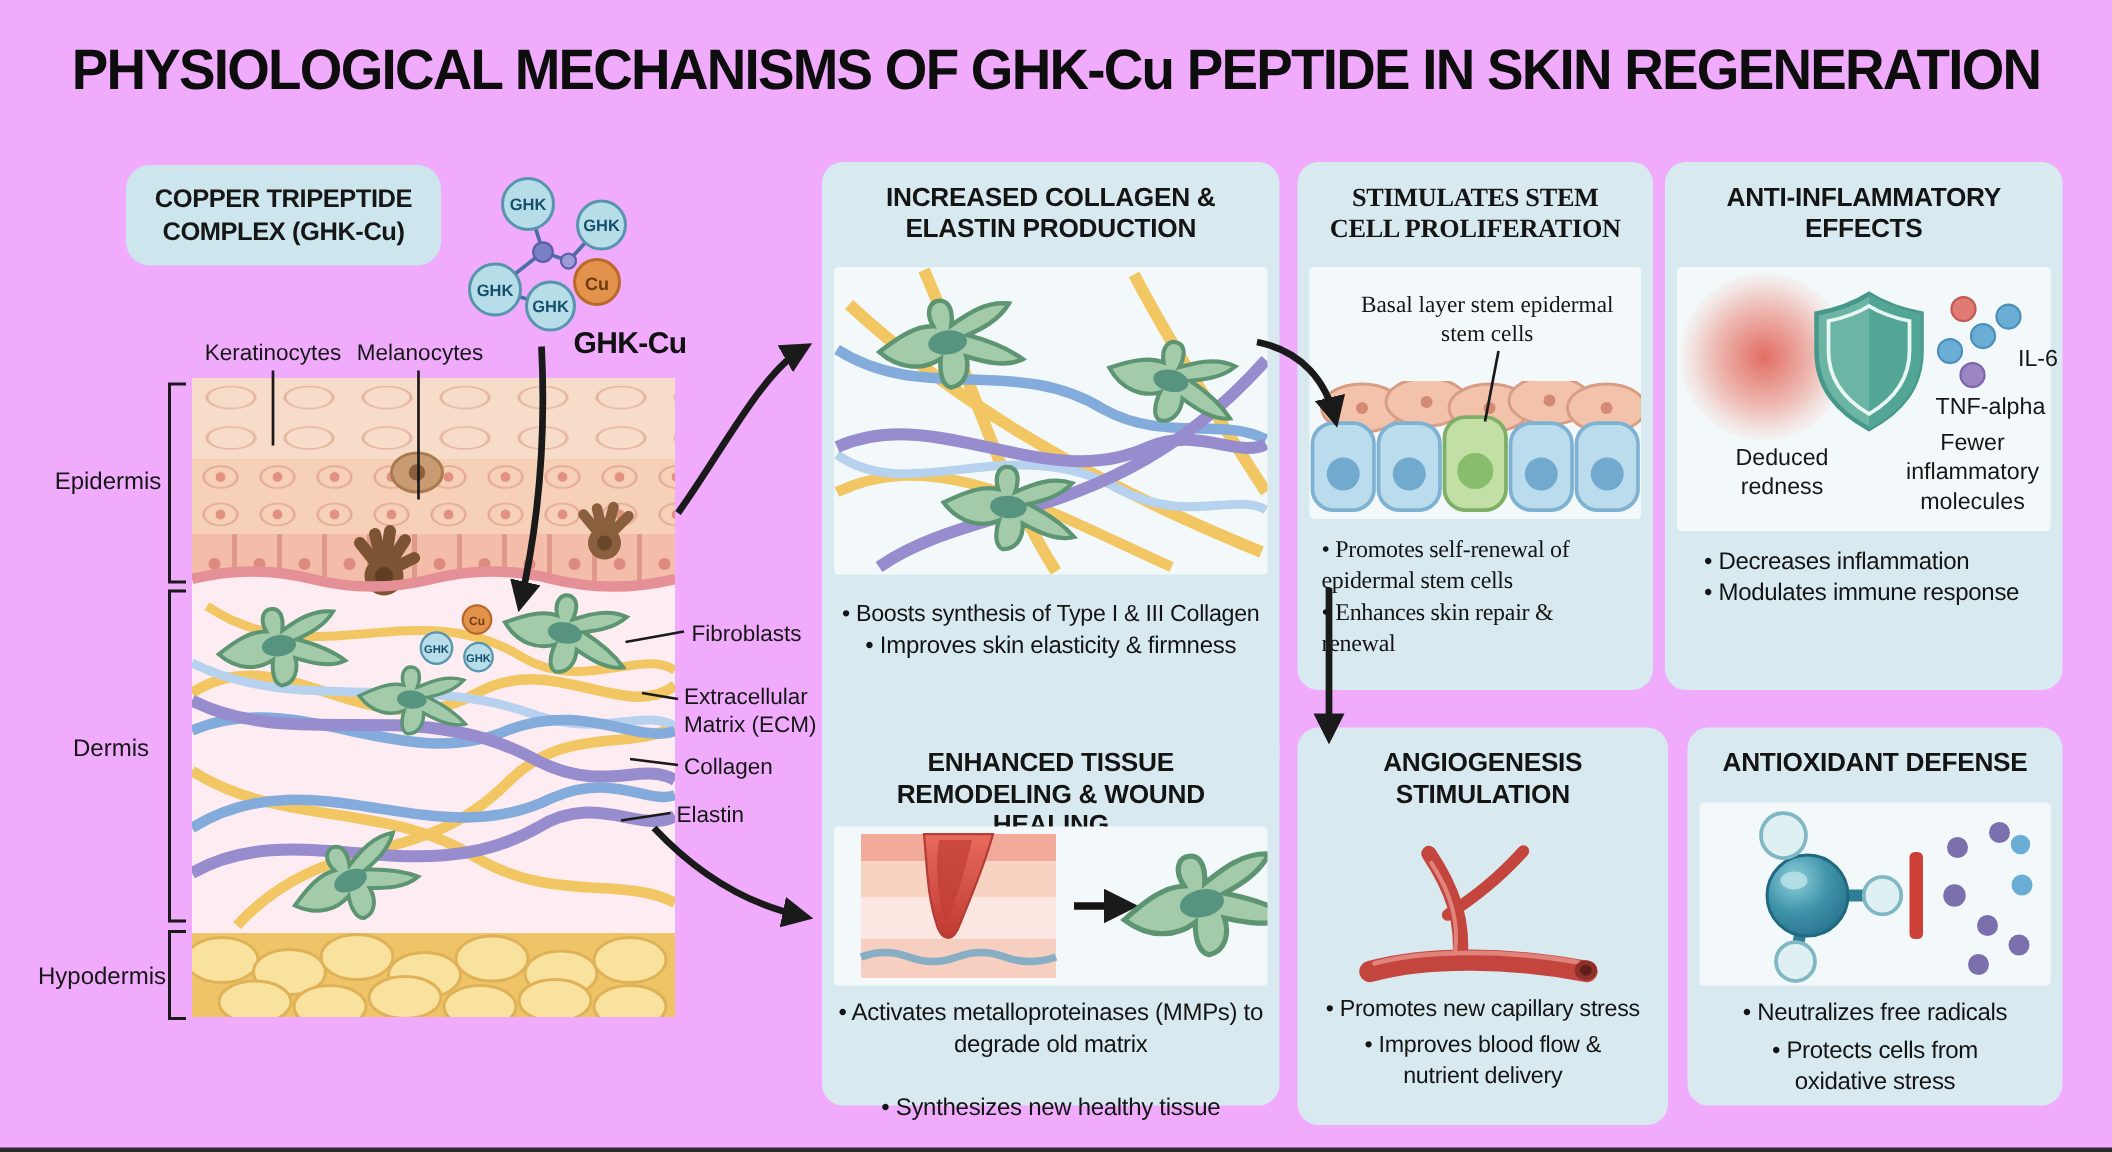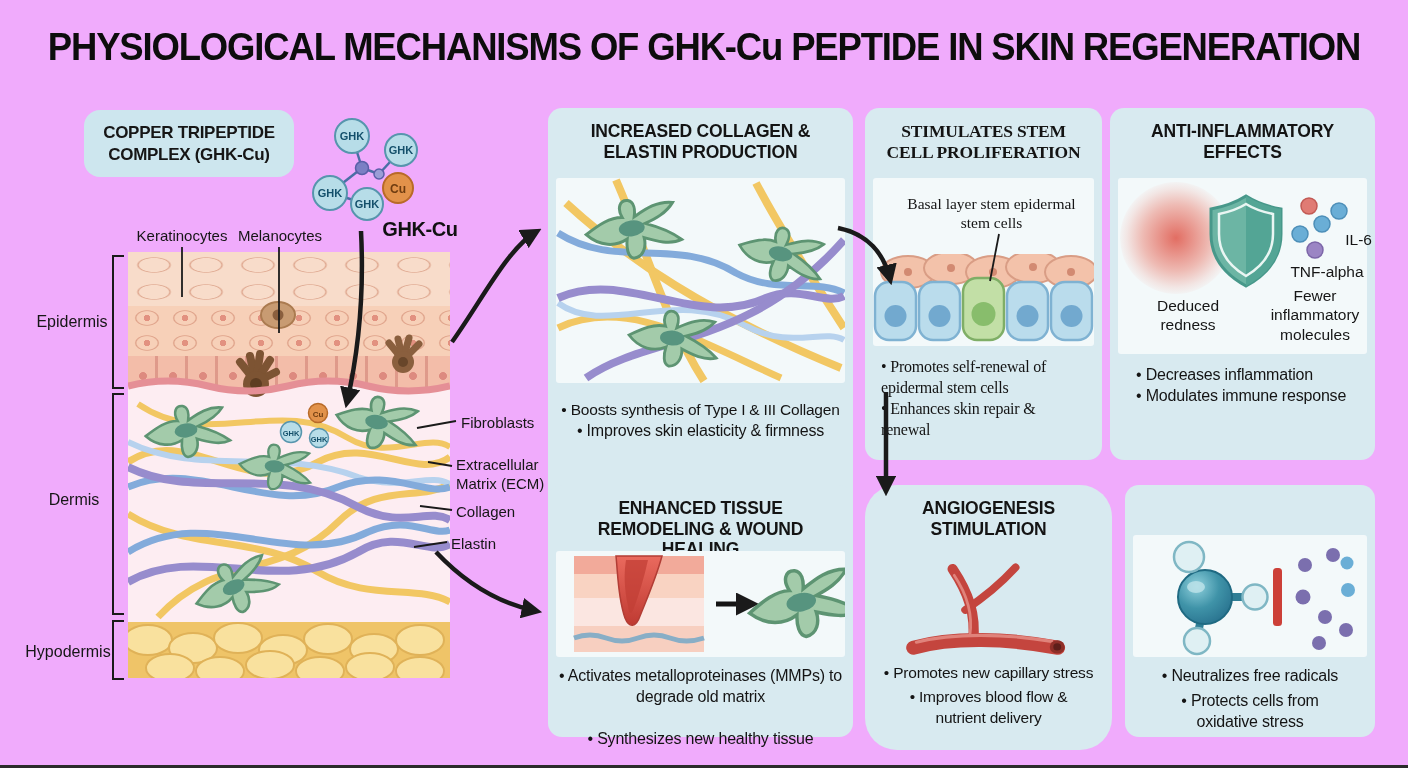--- a/index.html
+++ b/index.html
@@ -320,21 +320,21 @@
         <line x1="160" y1="53" x2="196" y2="53" stroke="#141414" stroke-width="5" marker-end="url(#ah)"></line>
         <use href="#fibro" x="-52" y="-34" width="104" height="68" transform="translate(248,53) scale(1.15) rotate(-12)"></use>
       </svg>
     </div>
     <div class="bullets center" style="top:180px;">
       <div class="bullet" style="max-width:285px;margin:0 auto;">Activates metalloproteinases (MMPs) to degrade old matrix</div>
       <div class="bullet" style="margin-top:21px">Synthesizes new healthy tissue</div>
     </div>
   </div>
 
-  <div class="panel" style="left:865px;top:485px;width:247px;height:265px;border-radius:32px;">
+  <div class="panel" style="left:865px;top:485px;width:247px;height:265px;">
     <div class="panel-title" style="max-width:160px">ANGIOGENESIS STIMULATION</div>
     <svg width="210" height="118" viewBox="0 0 210 150" style="position:absolute;left:18px;top:62px">
       <g fill="none" stroke="#c4453e" stroke-linecap="round">
         <path d="M10,128 C60,114 130,116 194,128" stroke-width="18"></path>
         <path d="M86,120 C90,86 80,58 60,28" stroke-width="13"></path>
         <path d="M76,80 C100,64 118,50 140,26" stroke-width="10"></path>
       </g>
       <g fill="none" stroke="#e0837b" stroke-linecap="round">
         <path d="M14,121 C60,109 128,110 186,120" stroke-width="4"></path>
         <path d="M82,112 C86,85 78,60 62,36" stroke-width="3.5"></path>
@@ -342,20 +342,21 @@
       <ellipse cx="193" cy="127" rx="9.5" ry="8.5" fill="#8e2f28"></ellipse>
       <ellipse cx="193" cy="127" rx="5" ry="4.5" fill="#5e1f1a"></ellipse>
     </svg>
     <div class="bullets center" style="top:178px;font-size:15.5px">
       <div class="bullet">Promotes new capillary stress</div>
       <div class="bullet" style="max-width:190px;margin:4px auto 0;">Improves blood flow &amp; nutrient delivery</div>
     </div>
   </div>
 
   <div class="panel" style="left:1125px;top:485px;width:250px;height:252px;">
+    <div class="panel-title">ANTIOXIDANT DEFENSE</div>
     <div class="canvas" style="top:50px;height:122px;">
       <svg width="234" height="122" viewBox="0 0 234 122">
         <g stroke="#2f7e95" stroke-width="8">
           <line x1="72" y1="62" x2="56" y2="24"></line>
             <line x1="72" y1="62" x2="64" y2="104"></line>
             <line x1="72" y1="62" x2="120" y2="62"></line>
         </g>
         <circle cx="72" cy="62" r="27" fill="url(#tealSph)" stroke="#1f6largest"></circle>
         <circle cx="72" cy="62" r="27" fill="url(#tealSph)" stroke="#1f6a82" stroke-width="2"></circle>
         <ellipse cx="63" cy="52" rx="9" ry="6" fill="#bfe4ea" opacity=".8"></ellipse>

